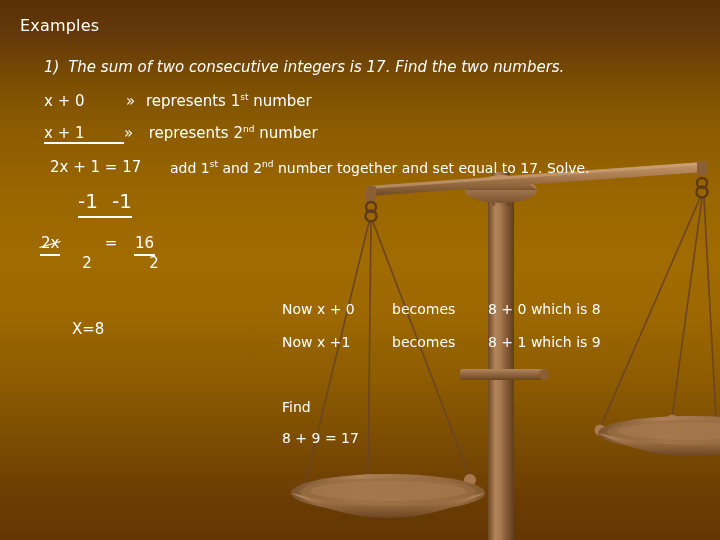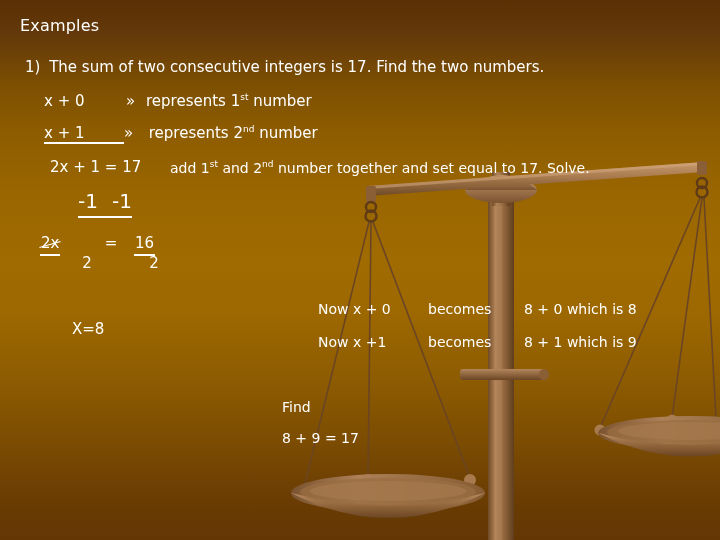--- a/index.html
+++ b/index.html
@@ -36,22 +36,23 @@
   
   .txt { position:absolute; white-space:nowrap; line-height:1; }
 
   #title {
     left:20px; top:18px;
     font-size:16px;
     letter-spacing:.2px;
   }
 
   #problem {
-    left:25px; top:60px;
+    left:44px; top:60px;
     font-size:15px;
+    font-style:italic;
   }
   #problem .num { margin-right:4px; }
 
   .line-a { left:44px; top:94px; font-size:15px; }
   .line-b { left:44px; top:126px; font-size:15px; }
   .line-c { left:50px; top:160px; font-size:15px; }
 
   .lhs-a { display:inline-block; width:82px; }
   .lhs-b {
     display:inline-block; width:80px;
@@ -92,21 +93,21 @@
   #div-row .slotL { display:inline-block; width:48px; }
 
   #den-row { position:absolute; left:40px; top:254px; font-size:15px; }
   #den-row .d1 { display:inline-block; width:94px; text-align:center; }
   #den-row .d2 { display:inline-block; width:40px; text-align:center; }
 
   #answer { left:72px; top:322px; font-size:15px; }
 
   
   .rc { position:absolute; font-size:14px; white-space:nowrap; }
-  .rc .c1 { display:inline-block; width:110px;margin-left:36px; }
+  .rc .c1 { display:inline-block; width:110px; }
   .rc .c2 { display:inline-block; width:96px; }
   .rc .c3 { display:inline-block; }
 
   #rrow1 { left:282px; top:301px; }
   #rrow2 { left:282px; top:334px; }
   #check  { left:282px; top:399px; font-size:14px; }
   #checkeq{ left:282px; top:430px; font-size:14px; }
 </style>
 </head>
 <body>

